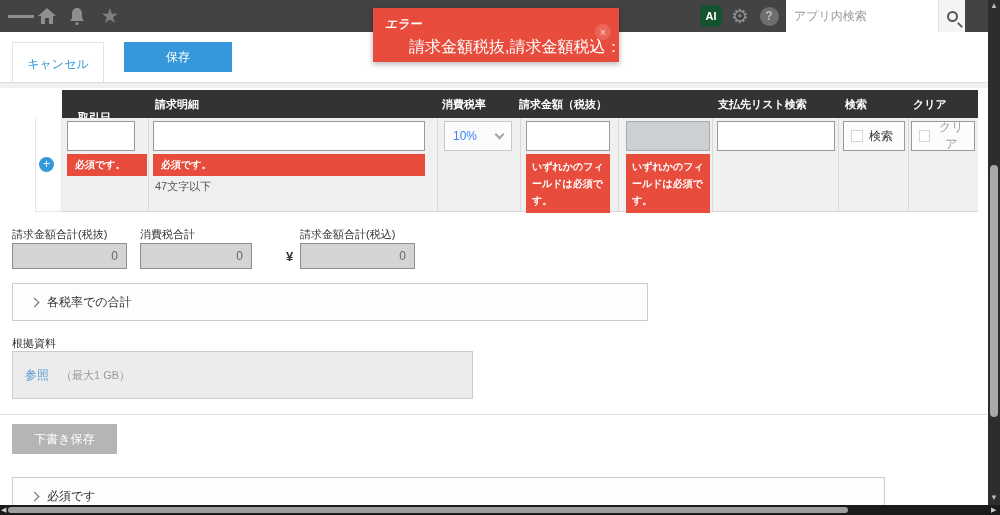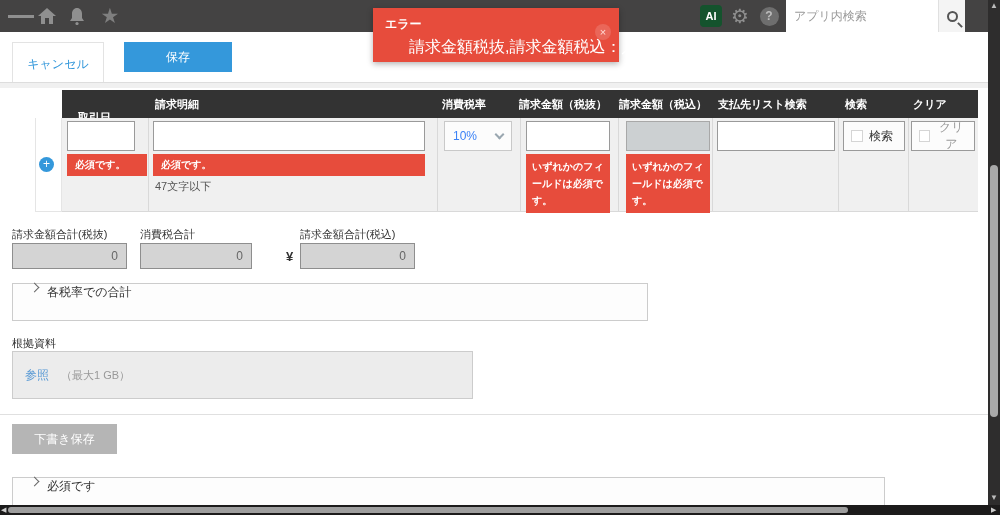--- a/index.html
+++ b/index.html
@@ -26,21 +26,21 @@
   .mag { width:11px; height:11px; border:2px solid #555; border-radius:50%; position:relative; }
   .mag::after { content:""; position:absolute; width:2px; height:6px; background:#555; transform:rotate(-45deg); left:10px; top:9px; }
 
   
   .btn-cancel { left:12px; top:42px; width:92px; height:44px; background:#fff; border:1px solid #e3e3e3; color:#3498db; font-size:12px; cursor:pointer; }
   .btn-save { left:124px; top:42px; width:108px; height:30px; background:#3498db; border:1px solid #3498db; color:#fff; font-size:12px; cursor:pointer; }
   .content-divider { left:0; top:82px; width:1000px; height:6px; background:#f0f0f0; border-top:1px solid #ddd; }
 
   
   .toast { left:373px; top:8px; width:246px; height:54px; background:#e74c3c; color:#fff; padding:8px 12px; box-shadow:0 2px 6px rgba(0,0,0,.3); z-index:50; }
-  .toast .t-title { font-weight:bold; font-size:12px; margin-bottom:4px; }
+  .toast .t-title { font-weight:bold; font-size:12px; margin-bottom:4px;font-style:italic; }
   .toast .t-msg { font-weight:normal; font-size:16px; white-space:nowrap;padding-left:24px; }
   .toast-close { position:absolute; right:8px; top:16px; width:16px; height:16px; border-radius:50%; color:#ffd9d4; font-size:11px; line-height:16px; text-align:center; cursor:pointer; background:rgba(255,255,255,0.15); }
 
   
   .tbl-gutter { left:35px; top:118px; width:27px; height:94px; background:#fff; border:1px solid #e5e5e5; border-top:none; }
   .plus-btn { left:39px; top:157px; width:15px; height:15px; border-radius:50%; background:#3498db; color:#fff; font-size:12px; line-height:14px; text-align:center; cursor:pointer; z-index:5; }
   .tbl-header { left:62px; top:90px; width:916px; height:28px; background:#333333; }
   .th { position:absolute; top:0; height:28px; line-height:28px; color:#fff; font-size:11px; font-weight:bold; white-space:nowrap; }
   .tbl-body { left:62px; top:118px; width:916px; height:94px; background:#f0f0f0; border-bottom:1px solid #d9d9d9; }
   .col-line { position:absolute; top:0; width:1px; height:94px; background:#d9d9d9; }
@@ -59,21 +59,21 @@
   .cell-btn .sq { width:12px; height:12px; background:#fff; border:1px solid #d5d5d5; }
   .cell-btn.gray-label { color:#999; }
   .cell-btn.dark-label { color:#333; }
 
   
   .tot-label { position:absolute; font-size:11px; color:#333; }
   .tot-input { position:absolute; height:26px; background:#d4d4d4; border:1px solid #8e8e8e; font-size:12px; color:#666; text-align:right; padding:0 8px; outline:none; }
   .yen { position:absolute; font-size:13px; font-weight:bold; color:#333; }
 
   
-  .group-box { position:absolute; background:#fdfdfd; border:1px solid #ccc; display:flex; align-items:flex-start; padding-left:18px; cursor:pointer; }
+  .group-box { position:absolute; background:#fdfdfd; border:1px solid #ccc; display:flex; align-items:center; padding-left:18px; cursor:pointer; }
   .chev-right { width:7px; height:7px; border-right:1.5px solid #666; border-top:1.5px solid #666; transform:rotate(45deg); margin-right:9px; }
   .group-label { font-size:12px; color:#333; }
 
   
   .attach-label { left:12px; top:336px; font-size:11px; color:#333; }
   .file-box { left:12px; top:351px; width:461px; height:48px; background:#ececec; border:1px solid #ccc; display:flex; align-items:center; }
   .browse-link { color:#5b9bd5; font-size:12px; margin-left:12px; cursor:pointer; }
   .size-hint { color:#999; font-size:11px; margin-left:12px; }
 
   .hr-line { left:0; top:414px; width:1000px; height:1px; background:#e0e0e0; }
@@ -135,21 +135,20 @@
 </div>
 
 <div class="abs tbl-gutter"></div>
 <div class="abs plus-btn">+</div>
 
 <div class="abs tbl-header">
   <span class="th" style="left:16px;margin-top:13px;">取引日</span>
   <span class="th" style="left:93px;">請求明細</span>
   <span class="th" style="left:380px;">消費税率</span>
   <span class="th" style="left:457px;">請求金額（税抜）</span>
-  <span class="th" style="left:557px;">請求金額（税込）</span>
   <span class="th" style="left:656px;">支払先リスト検索</span>
   <span class="th" style="left:783px;">検索</span>
   <span class="th" style="left:851px;">クリア</span>
 </div>
 
 <div class="abs tbl-body">
   <div class="col-line" style="left:86px;"></div>
   <div class="col-line" style="left:375px;"></div>
   <div class="col-line" style="left:458px;"></div>
   <div class="col-line" style="left:556px;"></div>

